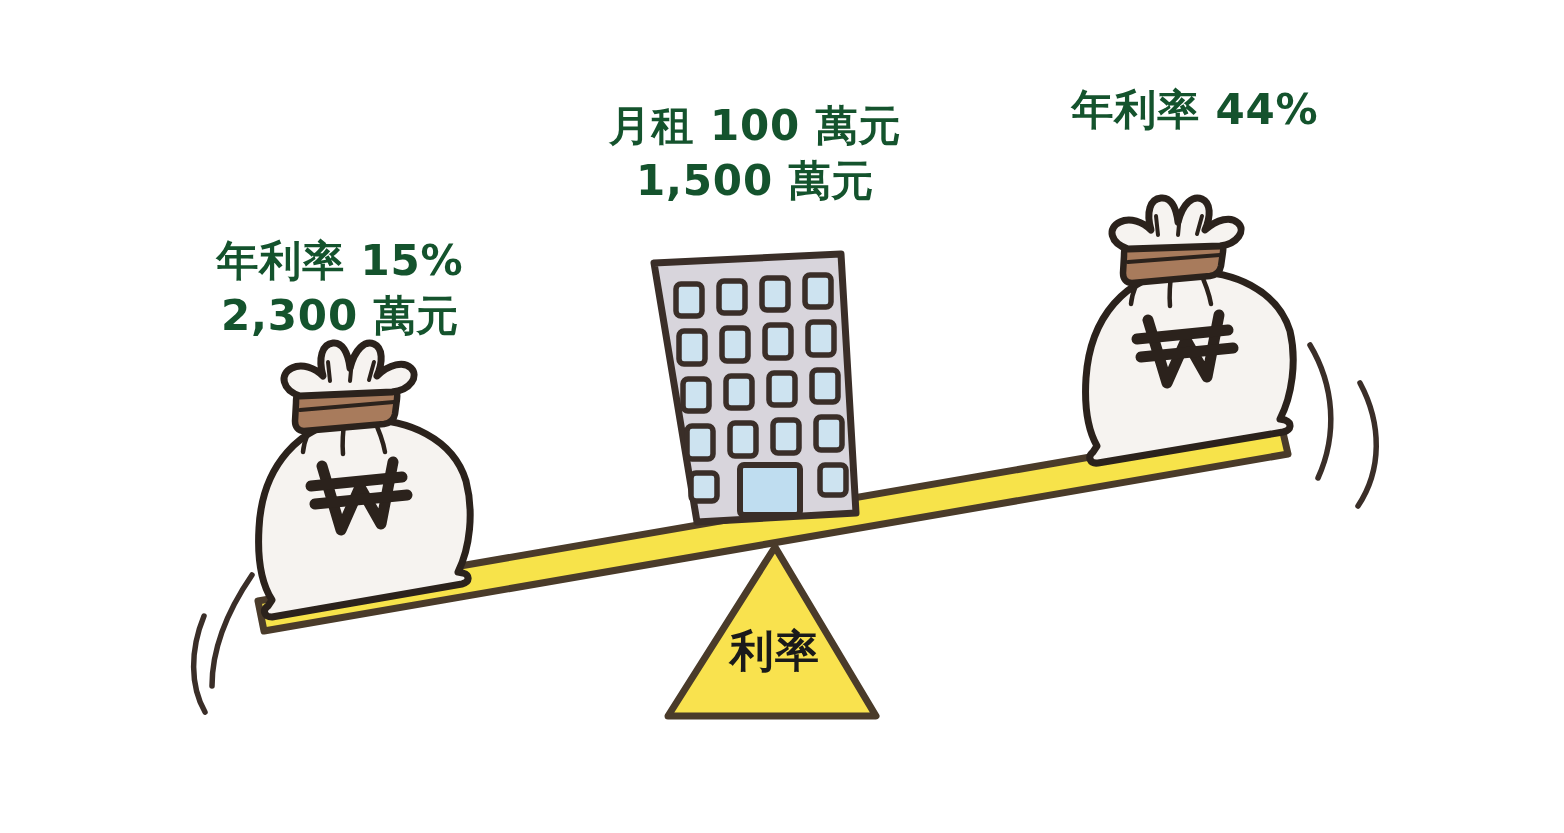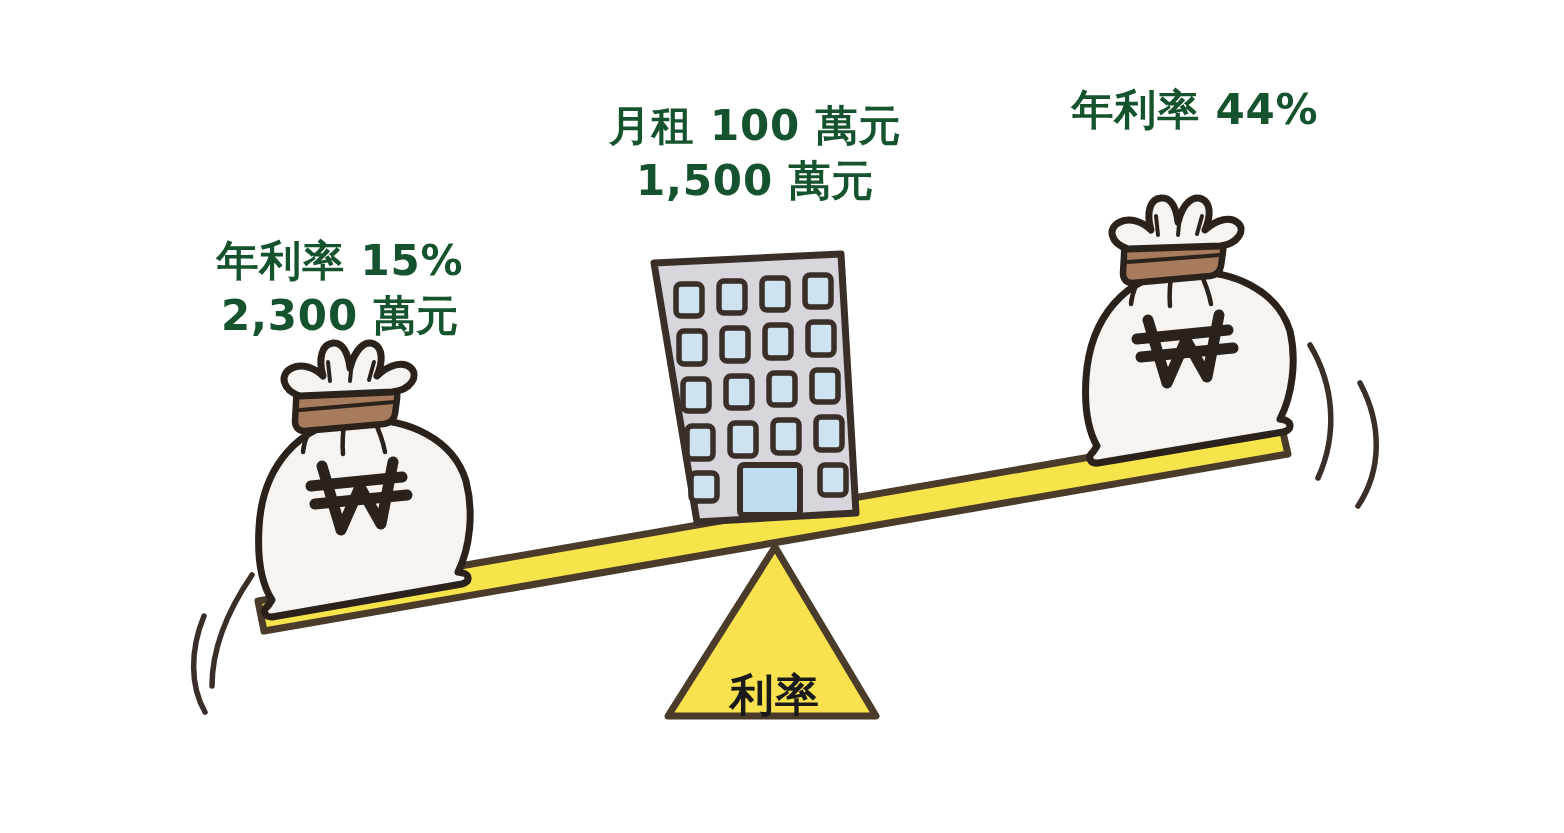--- a/index.html
+++ b/index.html
@@ -64,21 +64,20 @@
     left: 690px;
     top: 622px;
     width: 170px;
     text-align: center;
     font-family: "DejaVu Sans", "Liberation Sans", sans-serif;
     font-weight: 700;
     font-size: 44px;
     color: #1a1a1a;
     letter-spacing: 0.03em;
     user-select: none;
-    margin-top: 44px;
   }
 </style>
 </head>
 <body>
 
 <div id="scene">
 
   <svg id="scene-svg" viewBox="0 0 1564 833">
 
     <g fill="none" stroke="#3A2E28" stroke-width="5.5" stroke-linecap="round">

